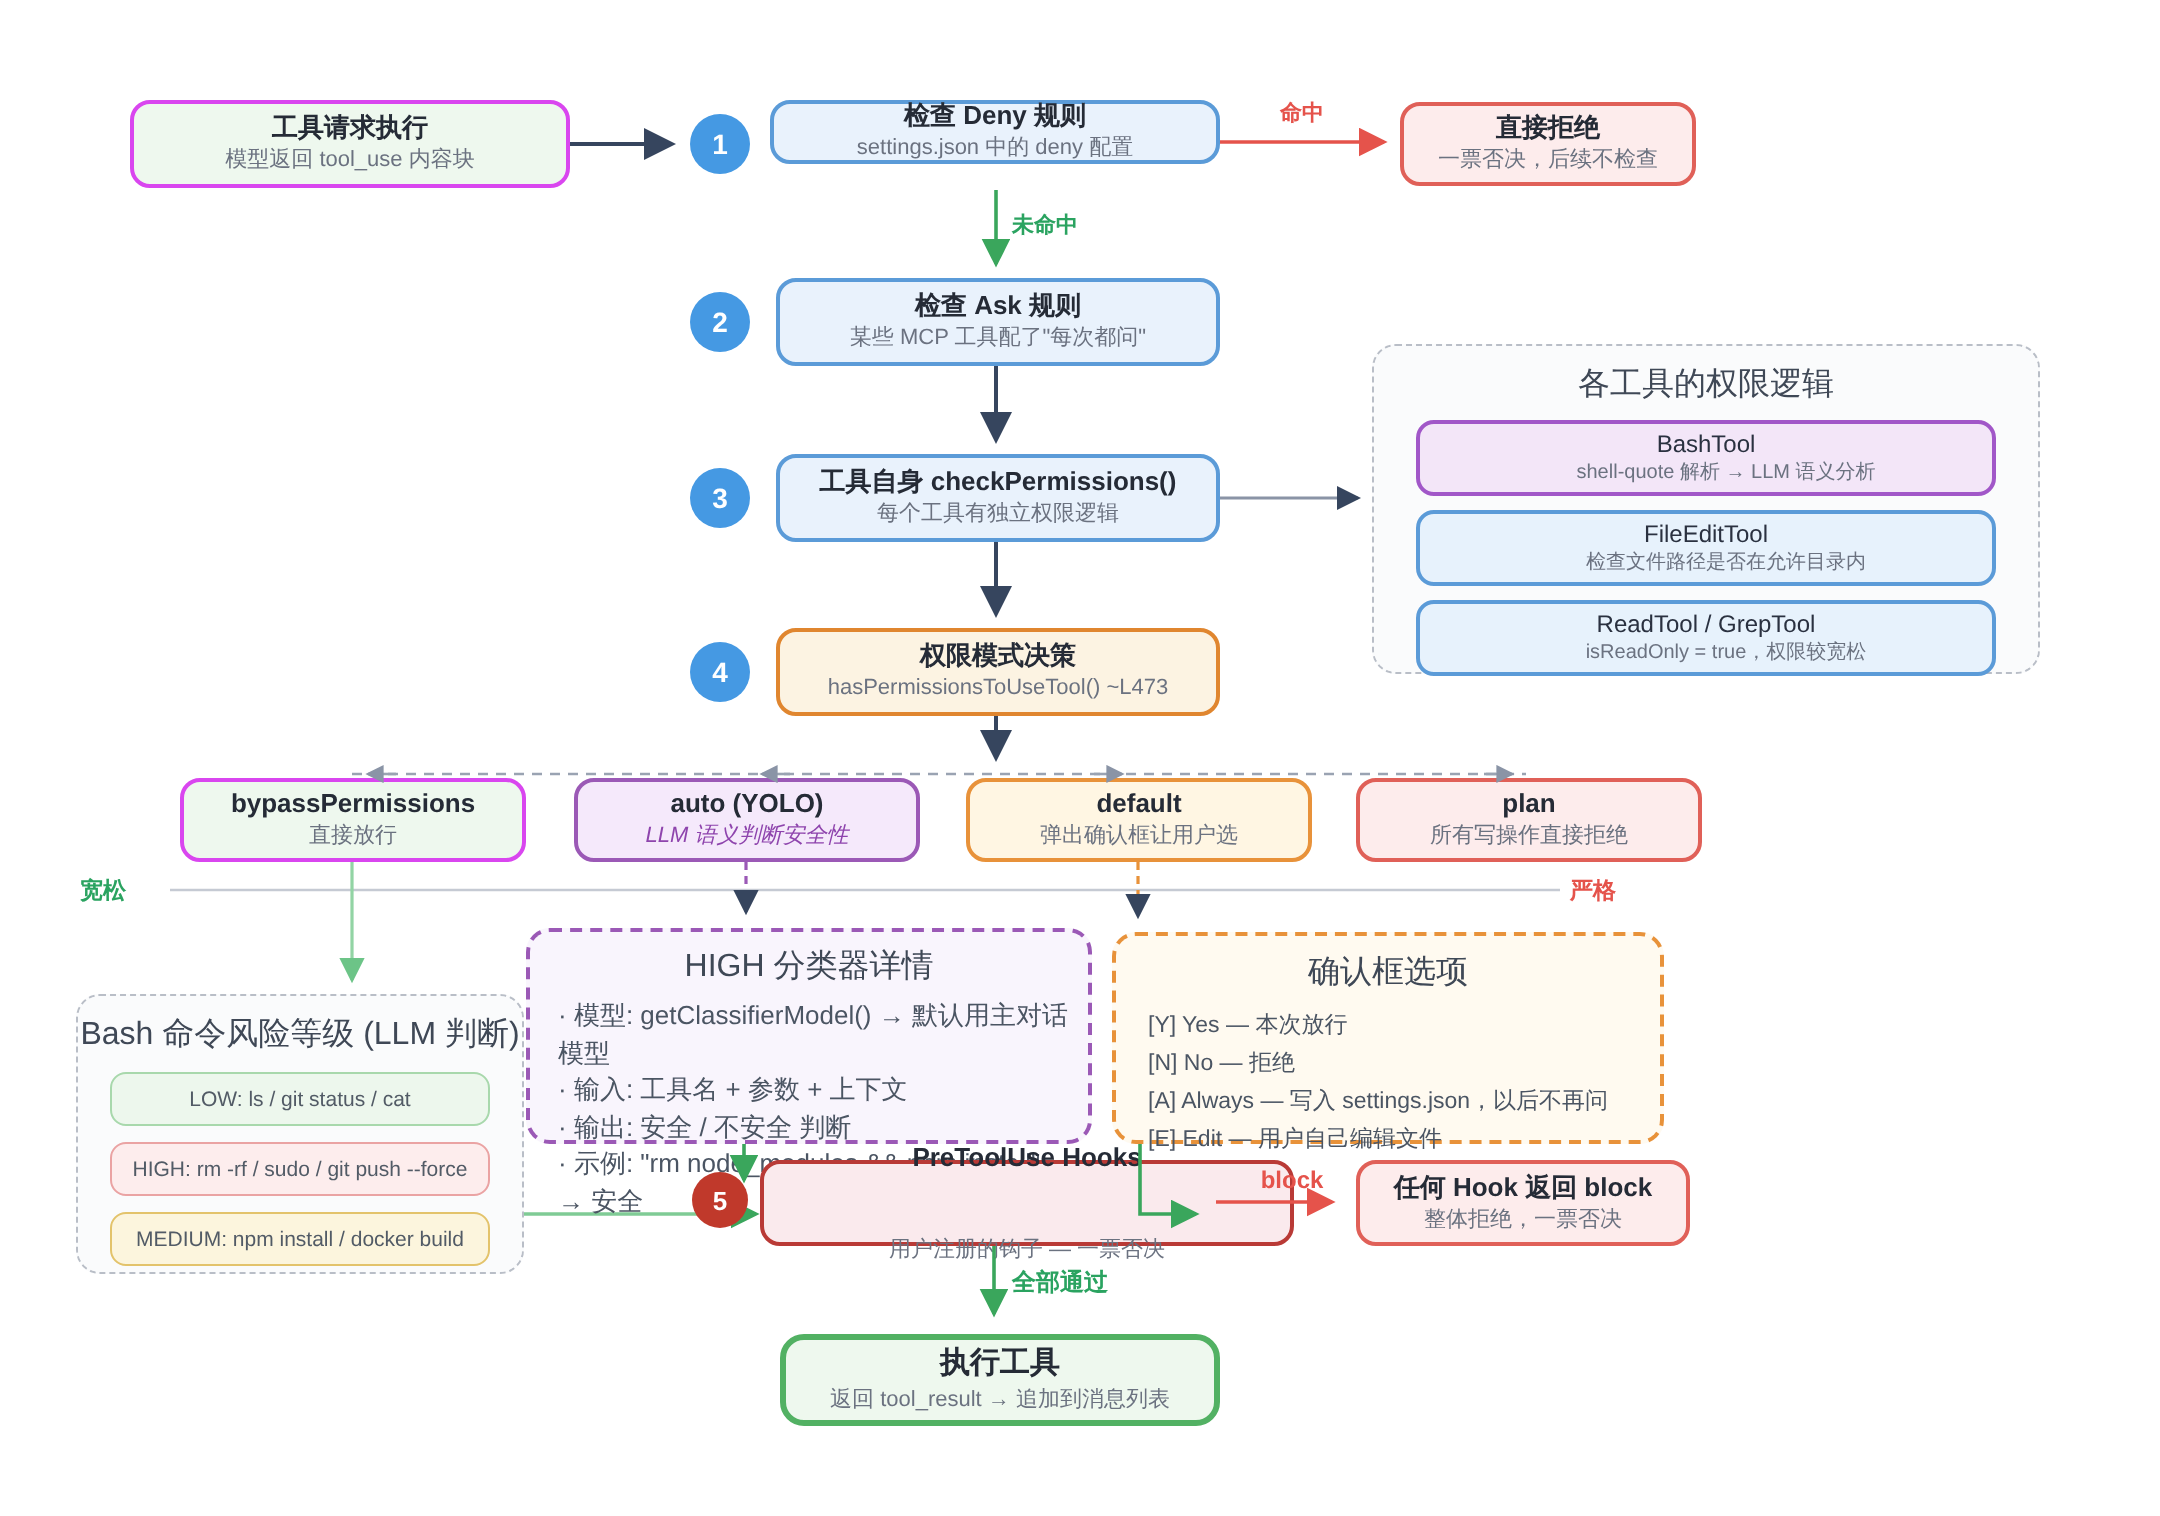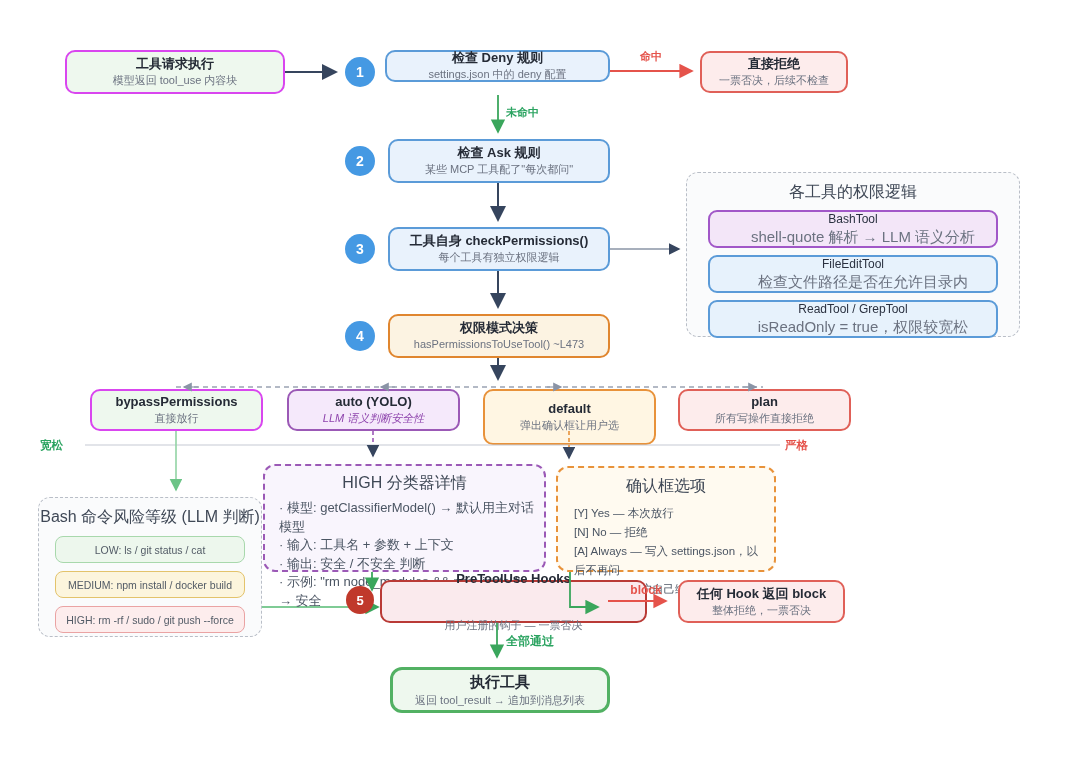--- a/index.html
+++ b/index.html
@@ -26,21 +26,21 @@
   .circle.bluec{width:30px;height:30px;background:#4599e3;}
   .circle.redc{width:28px;height:28px;background:#c0392b;font-size:13px;}
   .panel{position:absolute;border-radius:12px;z-index:1;box-sizing:border-box;}
   .panel.gray{background:#fafbfc;border:1.5px dashed #b9bec7;}
   .panel.purpled{background:#f9f5fd;border:2px dashed #9b59b6;}
   .panel.oranged{background:#fffaf0;border:2px dashed #e8923a;}
   .panel-title{font-size:16px;color:#3f4856;text-align:center;margin-top:9px;}
   .tool-item{width:290px;height:38px;margin:7px auto 0;border-radius:9px;display:flex;flex-direction:column;
              align-items:center;justify-content:center;gap:1px;box-sizing:border-box;}
   .tool-item .tt{font-size:12px;color:#2a3140;line-height:1.2;}
-  .tool-item .ts{font-size:15px;color:#6b7280;line-height:1.2;margin-left:20px;}
+  .tool-item .ts{font-size:10px;color:#6b7280;line-height:1.2;margin-left:20px;}
   .ti-purple{background:#f3e6f8;border:2px solid #a157c8;}
   .ti-blue{background:#e7f2fc;border:2px solid #5b9bd8;}
   .pill{width:190px;height:27px;margin:8px auto 0;border-radius:8px;font-size:10.5px;color:#525b66;
         display:flex;align-items:center;justify-content:center;box-sizing:border-box;}
   .pill.low{background:#edf7ed;border:1.5px solid #a8d8ac;}
   .pill.med{background:#fcf5dd;border:1.5px solid #e3c36b;}
   .pill.high{background:#fdeded;border:1.5px solid #eaa3a3;}
   .bullets{padding:5px 10px 0 14px;font-size:13px;color:#4b5563;line-height:18.5px;text-align:left;}
   .options{padding:7px 10px 0 16px;font-size:11.5px;color:#4b5563;line-height:19px;text-align:left;}
   .edge-label{position:absolute;z-index:4;font-size:11px;font-weight:bold;text-align:center;}
@@ -121,50 +121,50 @@
   </div>
 
   <div class="node greenbox" style="left:90px;top:389px;width:173px;height:42px;">
     <div class="t">bypassPermissions</div>
     <div class="s">直接放行</div>
   </div>
   <div class="node purplebox" style="left:287px;top:389px;width:173px;height:42px;">
     <div class="t">auto (YOLO)</div>
     <div class="s mode-sub-purple">LLM 语义判断安全性</div>
   </div>
-  <div class="node orangebox" style="left:483px;top:389px;width:173px;height:56px;background:#fff6e3;border-color:#e8923a;">
+  <div class="node orangebox" style="left:483px;top:389px;width:173px;height:42px;background:#fff6e3;border-color:#e8923a;">
     <div class="t">default</div>
     <div class="s">弹出确认框让用户选</div>
   </div>
   <div class="node redbox" style="left:678px;top:389px;width:173px;height:42px;">
     <div class="t">plan</div>
     <div class="s">所有写操作直接拒绝</div>
   </div>
 
   <div class="axis-label lab-green" style="left:40px;top:438px;">宽松</div>
   <div class="axis-label lab-red" style="left:785px;top:438px;">严格</div>
 
   <div class="panel gray" style="left:38px;top:497px;width:224px;height:140px;">
     <div class="panel-title">Bash 命令风险等级 (LLM 判断)</div>
     <div class="pill low">LOW: ls / git status / cat</div>
+    <div class="pill high">HIGH: rm -rf / sudo / git push --force</div>
     <div class="pill med">MEDIUM: npm install / docker build</div>
-    <div class="pill high">HIGH: rm -rf / sudo / git push --force</div>
   </div>
 
   <div class="panel purpled" style="left:263px;top:464px;width:283px;height:108px;">
     <div class="panel-title" style="margin-top:7px;">HIGH 分类器详情</div>
     <div class="bullets">
       <div>· 模型: getClassifierModel() → 默认用主对话模型</div>
       <div>· 输入: 工具名 + 参数 + 上下文</div>
       <div>· 输出: 安全 / 不安全 判断</div>
       <div>· 示例: "rm node_modules &amp;&amp; npm install" → 安全</div>
     </div>
   </div>
 
-  <div class="panel oranged" style="left:556px;top:466px;width:220px;height:106px;">
+  <div class="panel oranged" style="left:556px;top:466px;width:276px;height:106px;">
     <div class="panel-title" style="margin-top:8px;">确认框选项</div>
     <div class="options">
       <div>[Y] Yes — 本次放行</div>
       <div>[N] No — 拒绝</div>
       <div>[A] Always — 写入 settings.json，以后不再问</div>
       <div>[E] Edit — 用户自己编辑文件</div>
     </div>
   </div>
 
   <div class="node hooksbox" style="left:380px;top:580px;width:267px;height:43px;gap:32px;">

